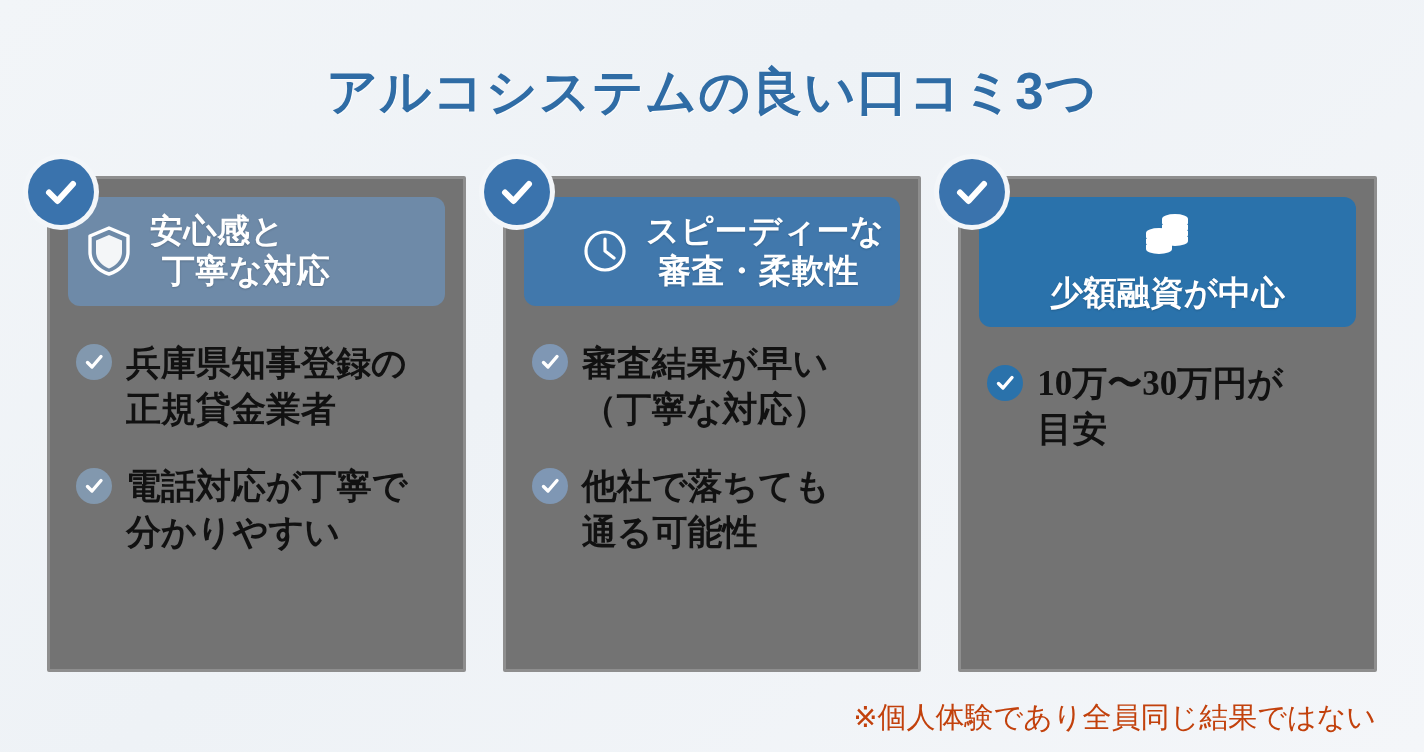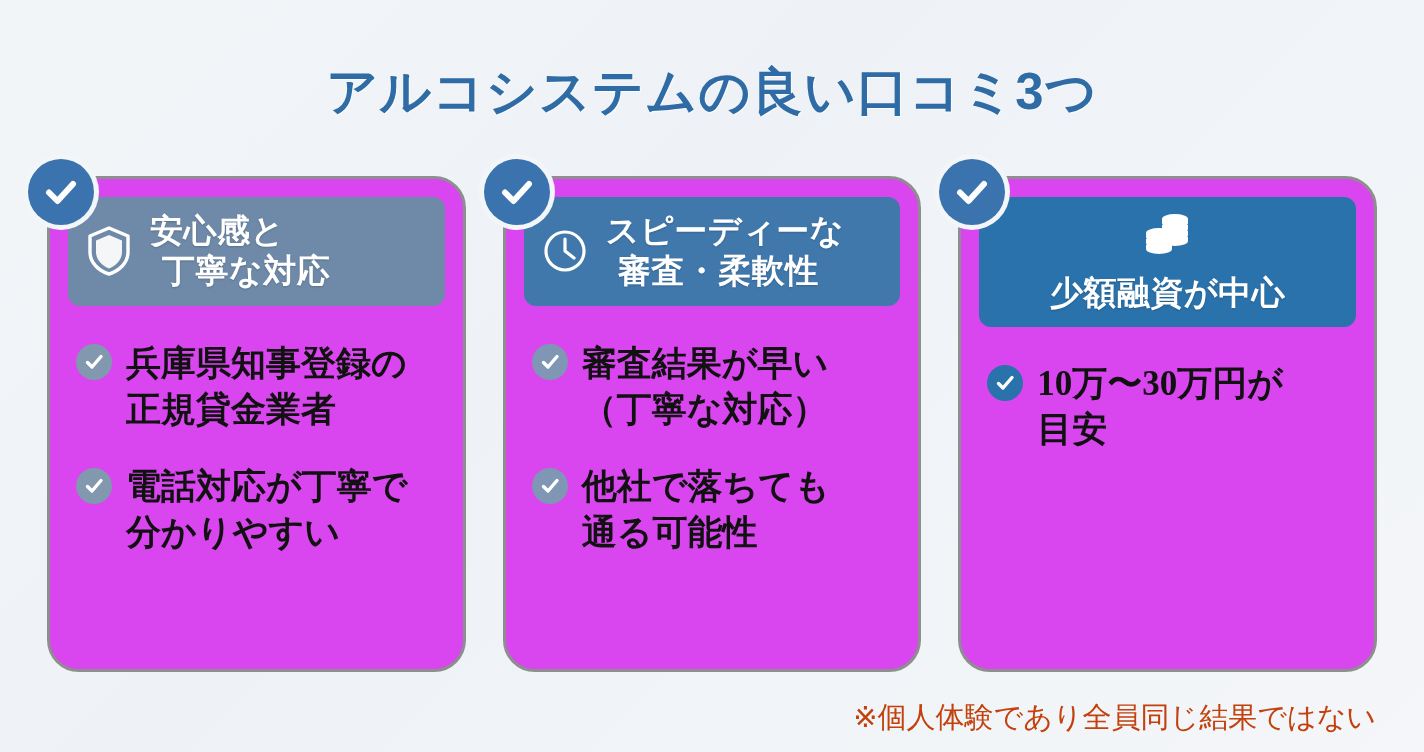--- a/index.html
+++ b/index.html
@@ -46,23 +46,23 @@
     left: 47px;
     width: 1330px;
     height: 496px;
     display: flex;
     gap: 37px;
   }
 
   .card {
     position: relative;
     flex: 1 1 0;
-    background: #d946ef;
+    background: #737373;
     border: 3px solid #8e8e8e;
-    border-radius: 32px;
+    border-radius: 2px;
     box-sizing: border-box;
     padding: 18px 18px 18px 18px;
   }
 
   
   .badge {
     position: absolute;
     top: -20px;
     left: -22px;
     width: 66px;
@@ -81,21 +81,21 @@
   .card-head {
     display: flex;
     align-items: center;
     gap: 16px;
     border-radius: 12px;
     padding: 14px 16px;
     min-height: 74px;
     box-sizing: border-box;
   }
   .card-head.tone-1 { background: #6e8aa8; }
-  .card-head.tone-2 { background: #4178ac; }
+  .card-head.tone-2 { background: #4178ac; justify-content: flex-end; }
   .card-head.tone-3 { background: #2a72ab; flex-direction: column; }
 
   .card-head .head-icon {
     flex: 0 0 auto;
     width: 50px;
     display: flex;
     align-items: center;
     justify-content: center;
   }
   .card-head .head-icon svg { display: block; }

